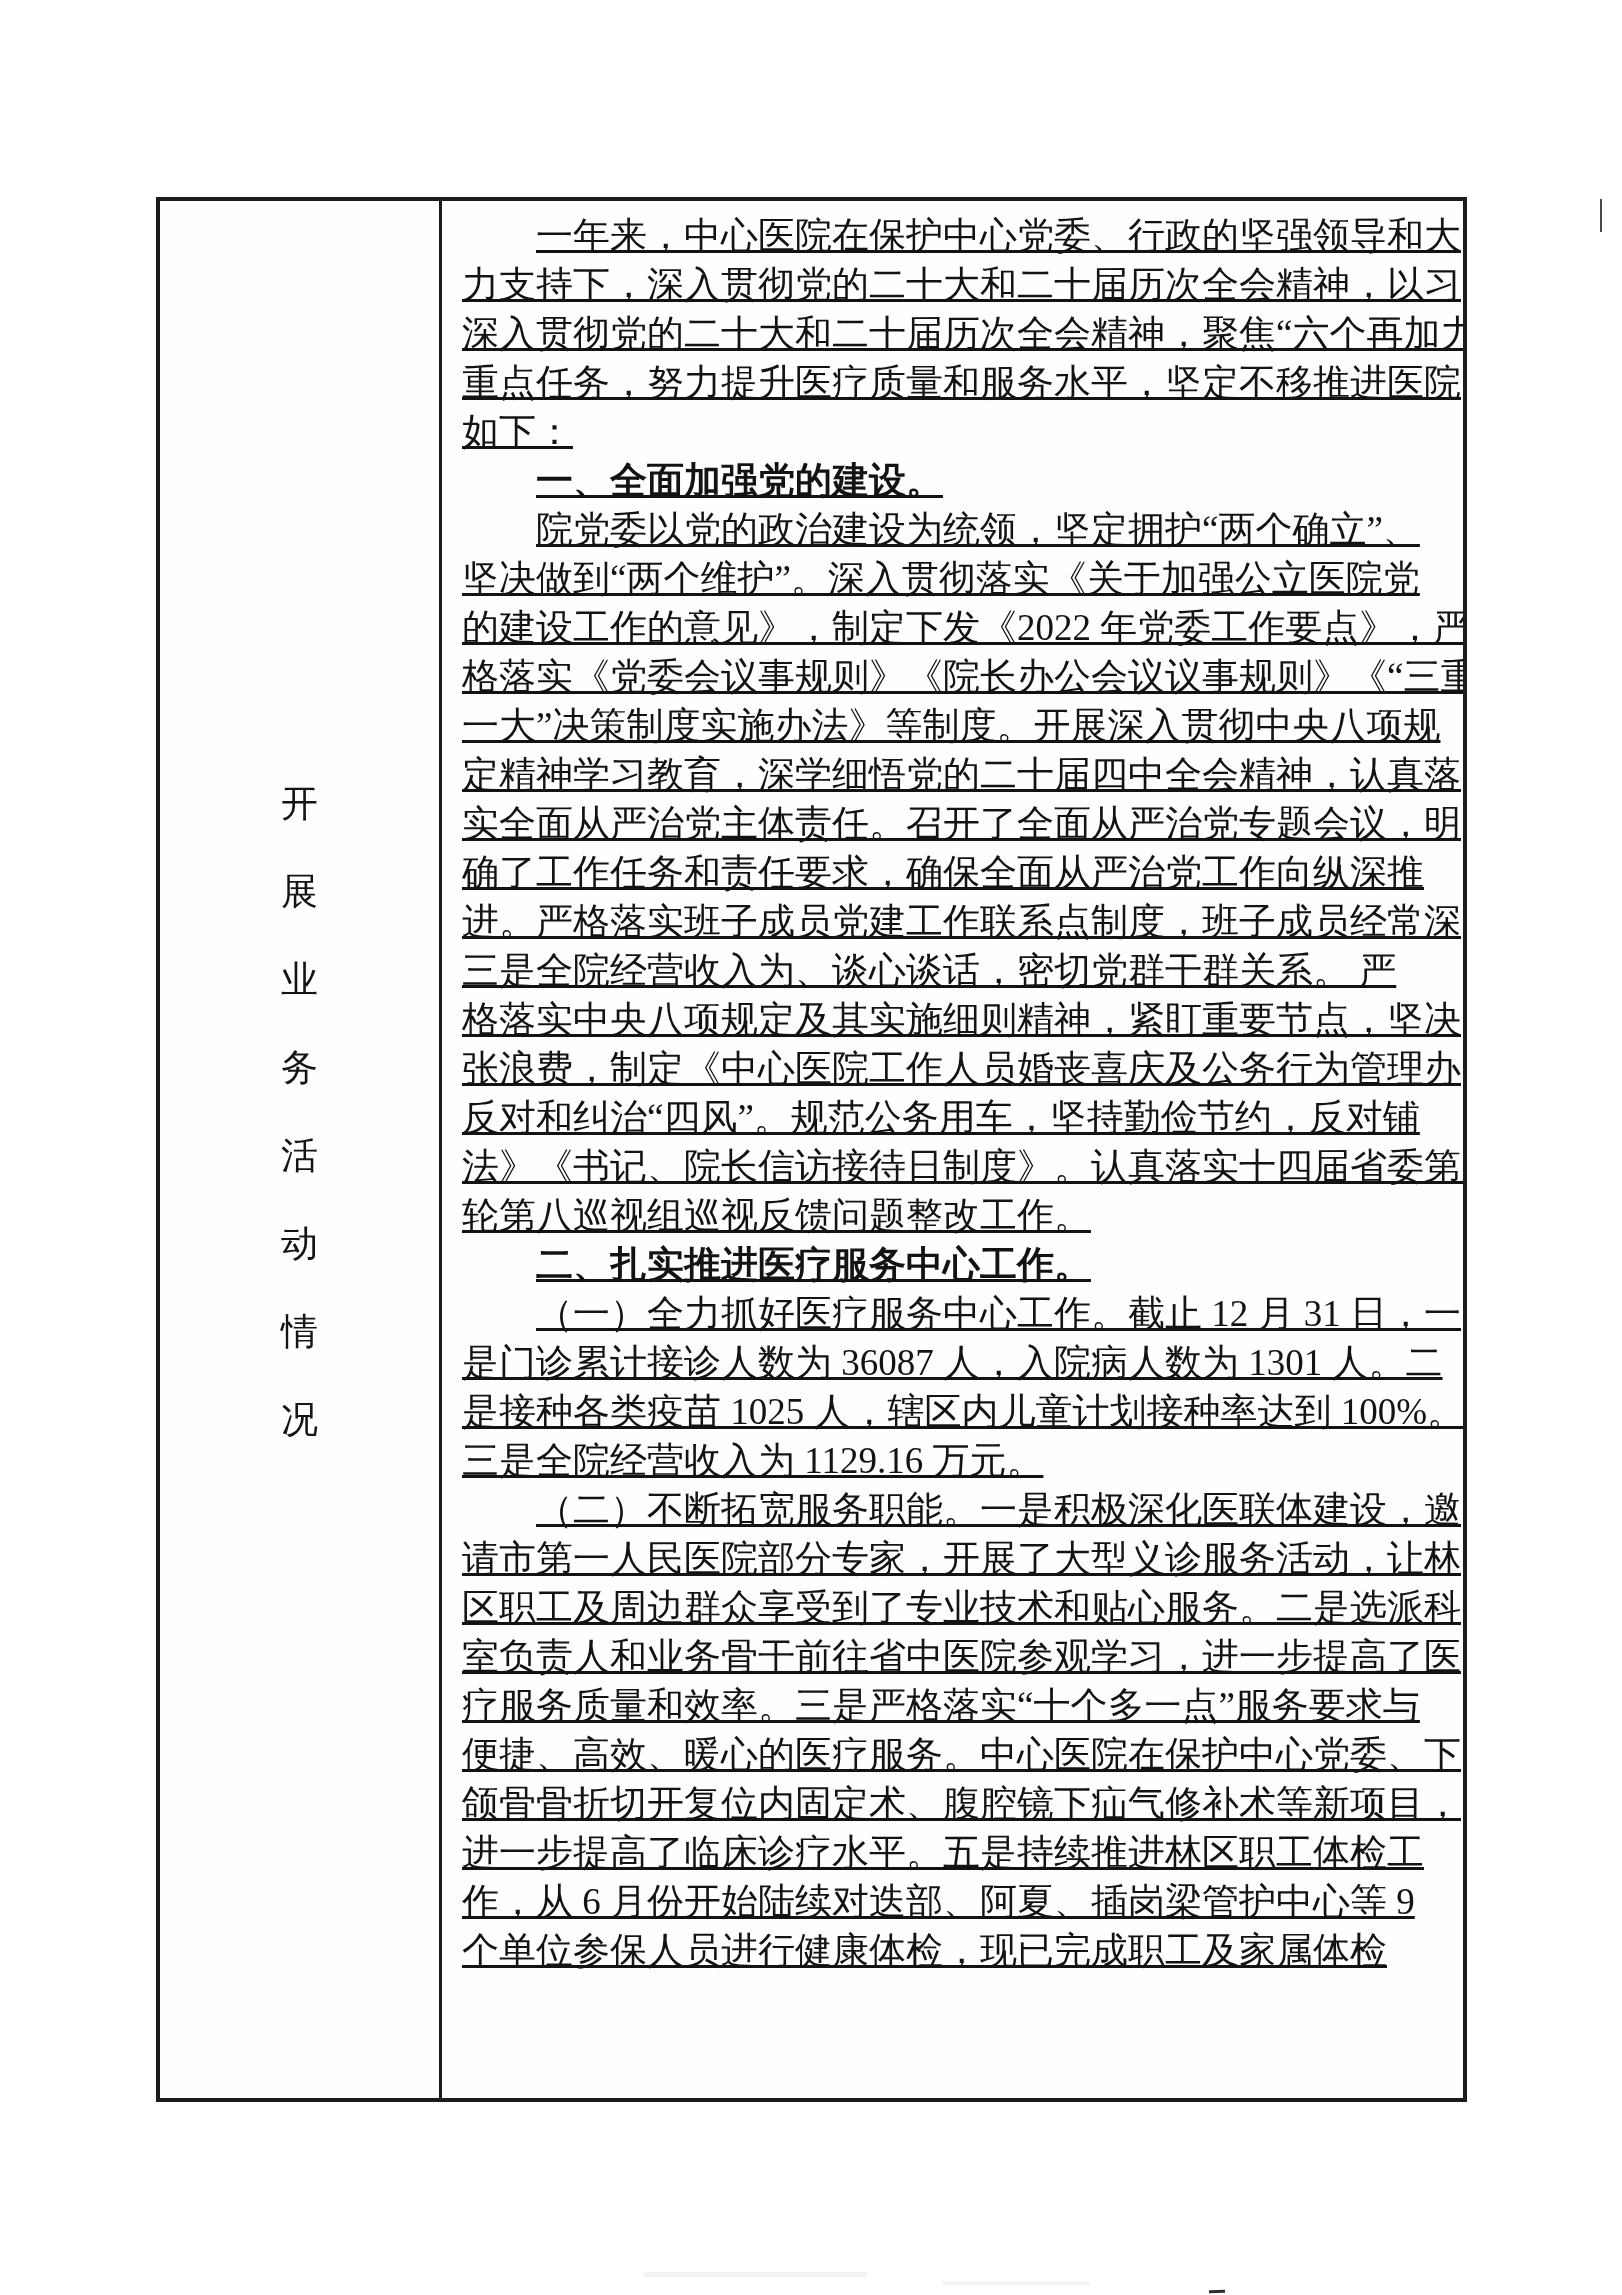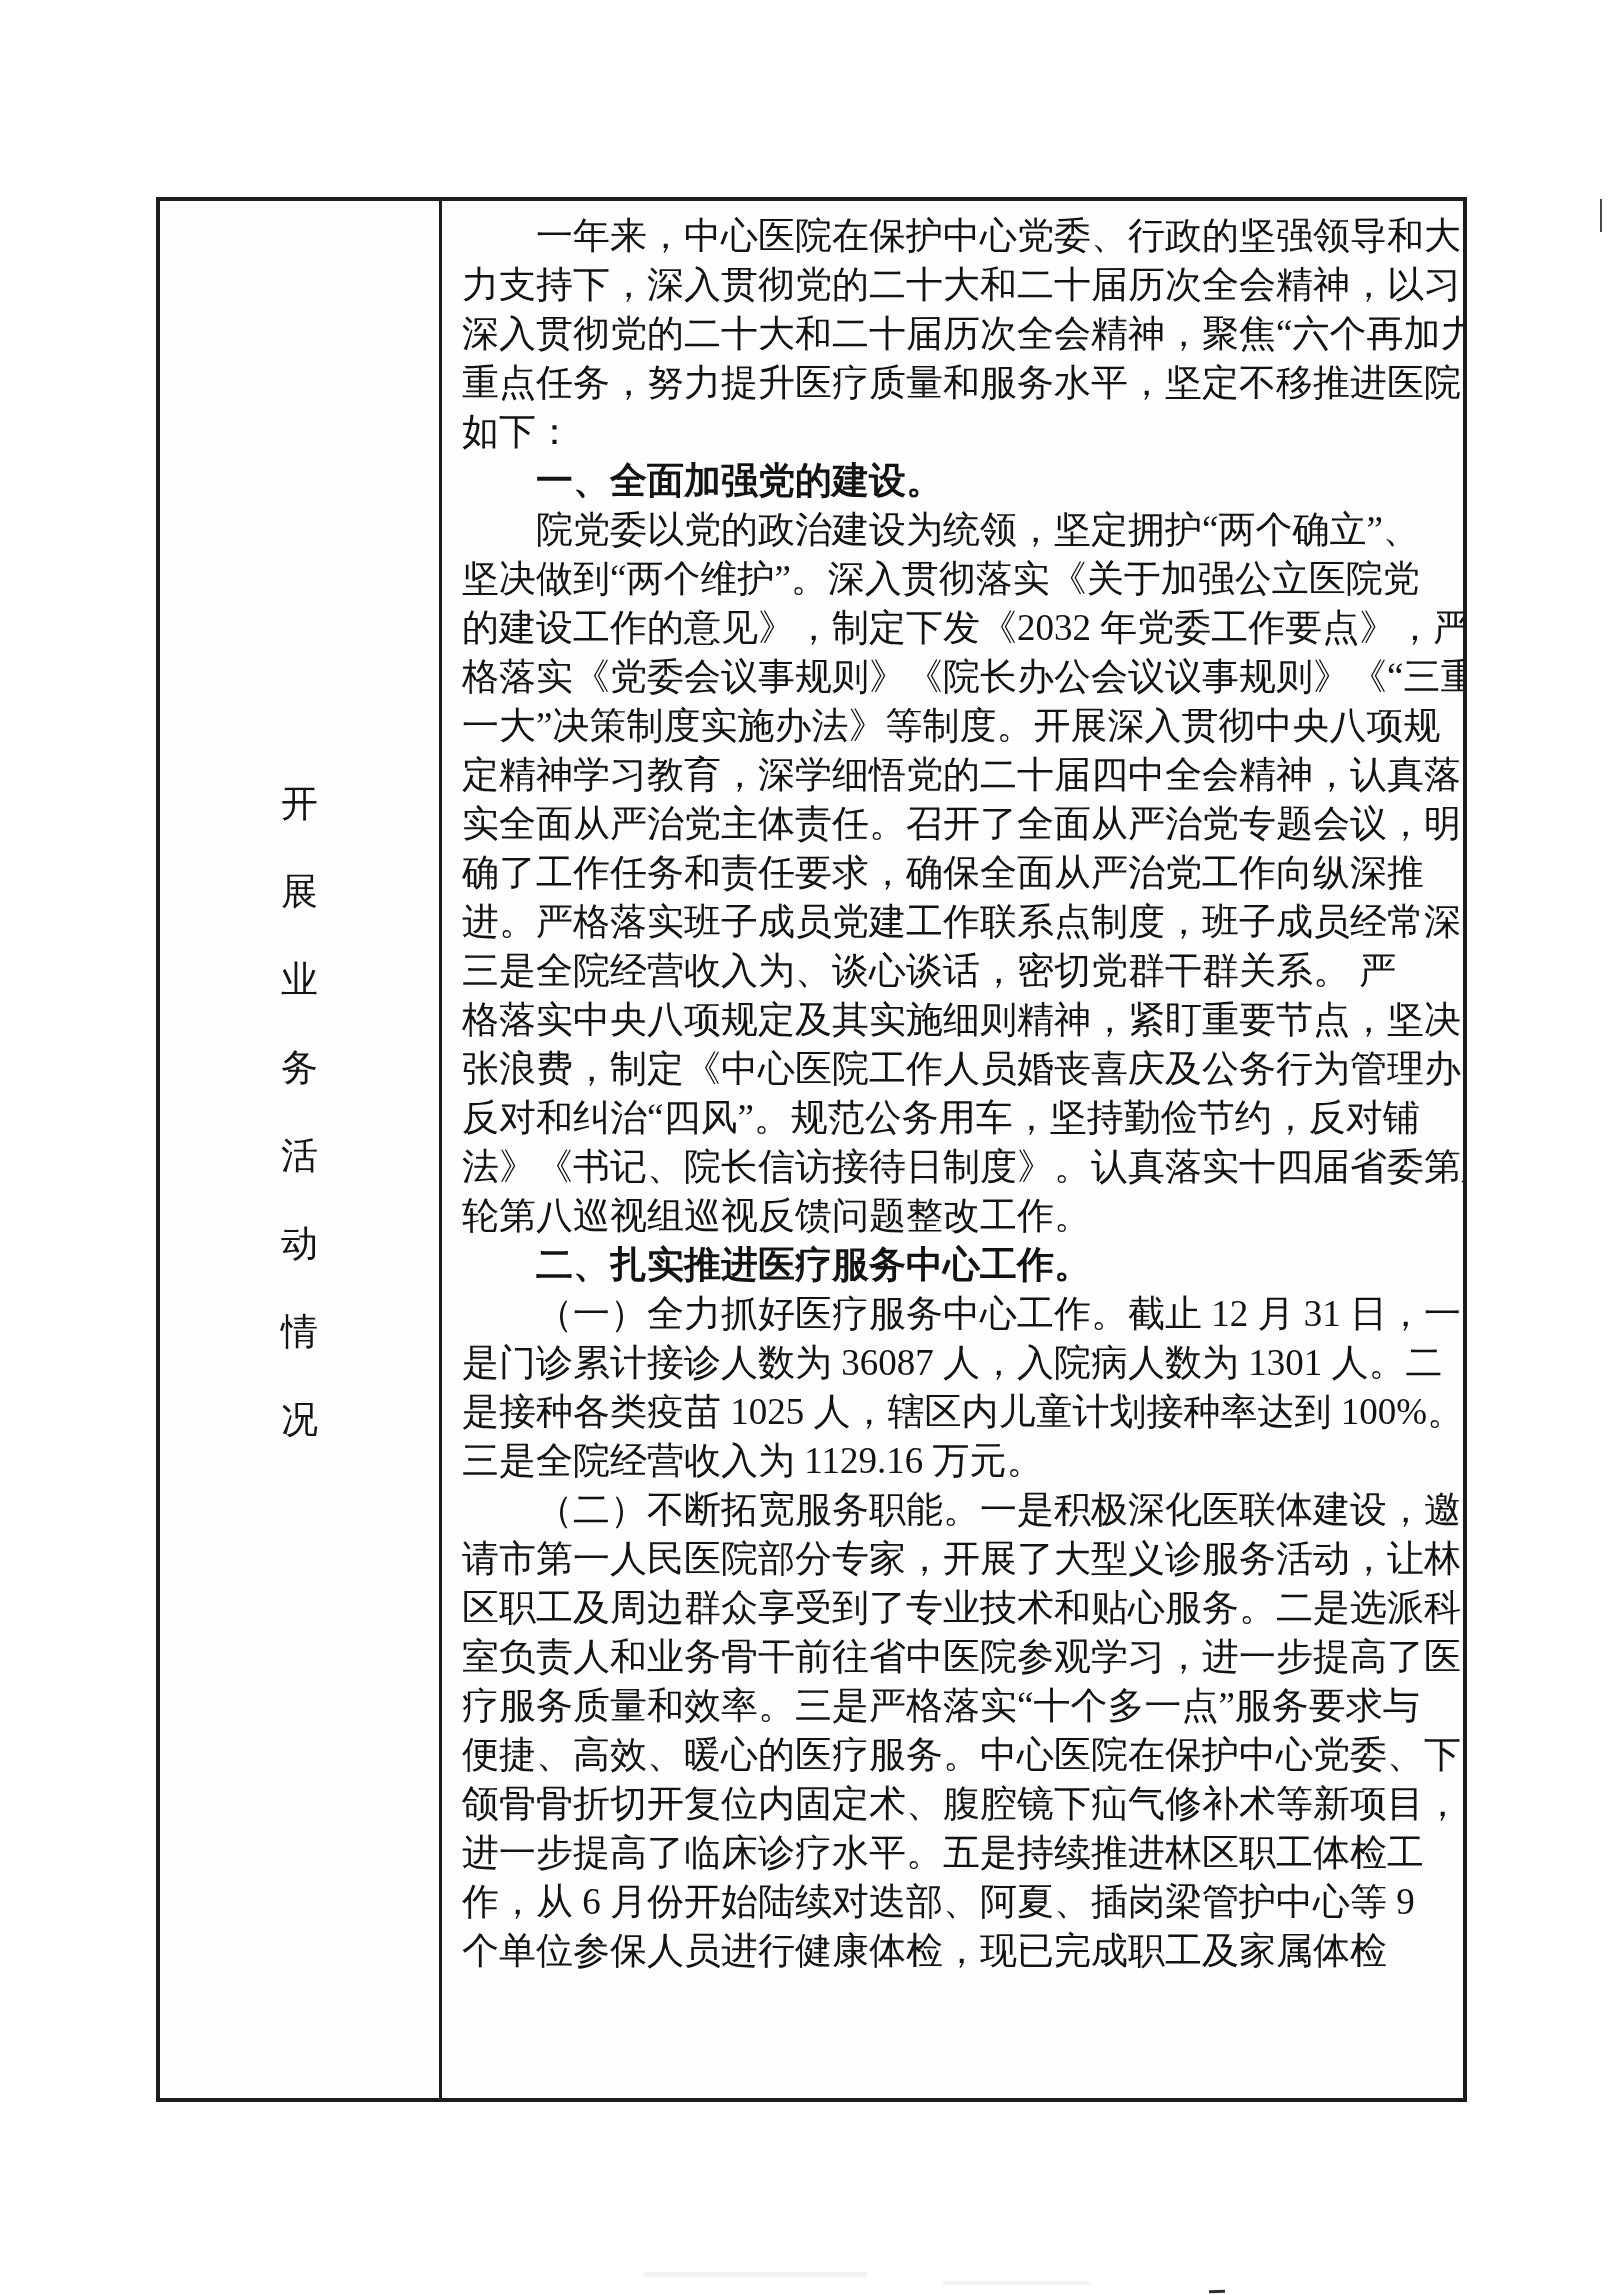--- a/index.html
+++ b/index.html
@@ -29,20 +29,21 @@
   }
   .main-cell{
     flex:1 1 auto;box-sizing:border-box;
     padding:9.7px 10.5px 0 20px;
     overflow:hidden;
   }
   .line{
     font-size:37px;line-height:49px;height:49px;
     white-space:nowrap;color:#131313;
     font-weight:400;
+    text-decoration:underline;
   }
   .line.indent{text-indent:2em;}
   .line.bold{font-weight:700;}
   
   .artifact{position:absolute;background:#444;}
   .artifact.tick{left:1600px;top:199px;width:2.2px;height:33px;background:#4a4a4a;}
   .artifact.dash{left:1209px;top:2290px;width:16.4px;height:3px;background:#2e2e2e;transform:rotate(-2deg);}
   .artifact.smudge1{left:643px;top:2272px;width:224px;height:4.5px;background:#9a9a9a;opacity:.12;border-radius:2.2px;}
   .artifact.smudge2{left:942px;top:2281px;width:149px;height:3.7px;background:#9a9a9a;opacity:.10;border-radius:2.2px;}
 </style>
@@ -69,21 +70,21 @@
     <div class="main-cell">
       <div>
           <div class="line indent">一年来，中心医院在保护中心党委、行政的坚强领导和大</div>
           <div class="line">力支持下，深入贯彻党的二十大和二十届历次全会精神，以习</div>
           <div class="line">深入贯彻党的二十大和二十届历次全会精神，聚焦“六个再加力”</div>
           <div class="line">重点任务，努力提升医疗质量和服务水平，坚定不移推进医院</div>
           <div class="line">如下：</div>
           <div class="line indent bold">一、全面加强党的建设。</div>
           <div class="line indent">院党委以党的政治建设为统领，坚定拥护“两个确立”、</div>
           <div class="line">坚决做到“两个维护”。深入贯彻落实《关于加强公立医院党</div>
-          <div class="line">的建设工作的意见》，制定下发《2032 年党委工作要点》，严</div>
+          <div class="line">的建设工作的意见》，制定下发《2022 年党委工作要点》，严</div>
           <div class="line">格落实《党委会议事规则》《院长办公会议议事规则》《“三重</div>
           <div class="line">一大”决策制度实施办法》等制度。开展深入贯彻中央八项规</div>
           <div class="line">定精神学习教育，深学细悟党的二十届四中全会精神，认真落</div>
           <div class="line">实全面从严治党主体责任。召开了全面从严治党专题会议，明</div>
           <div class="line">确了工作任务和责任要求，确保全面从严治党工作向纵深推</div>
           <div class="line">进。严格落实班子成员党建工作联系点制度，班子成员经常深</div>
           <div class="line">三是全院经营收入为、谈心谈话，密切党群干群关系。 严</div>
           <div class="line">格落实中央八项规定及其实施细则精神，紧盯重要节点，坚决</div>
           <div class="line">张浪费，制定《中心医院工作人员婚丧喜庆及公务行为管理办</div>
           <div class="line">反对和纠治“四风”。规范公务用车，坚持勤俭节约，反对铺</div>

